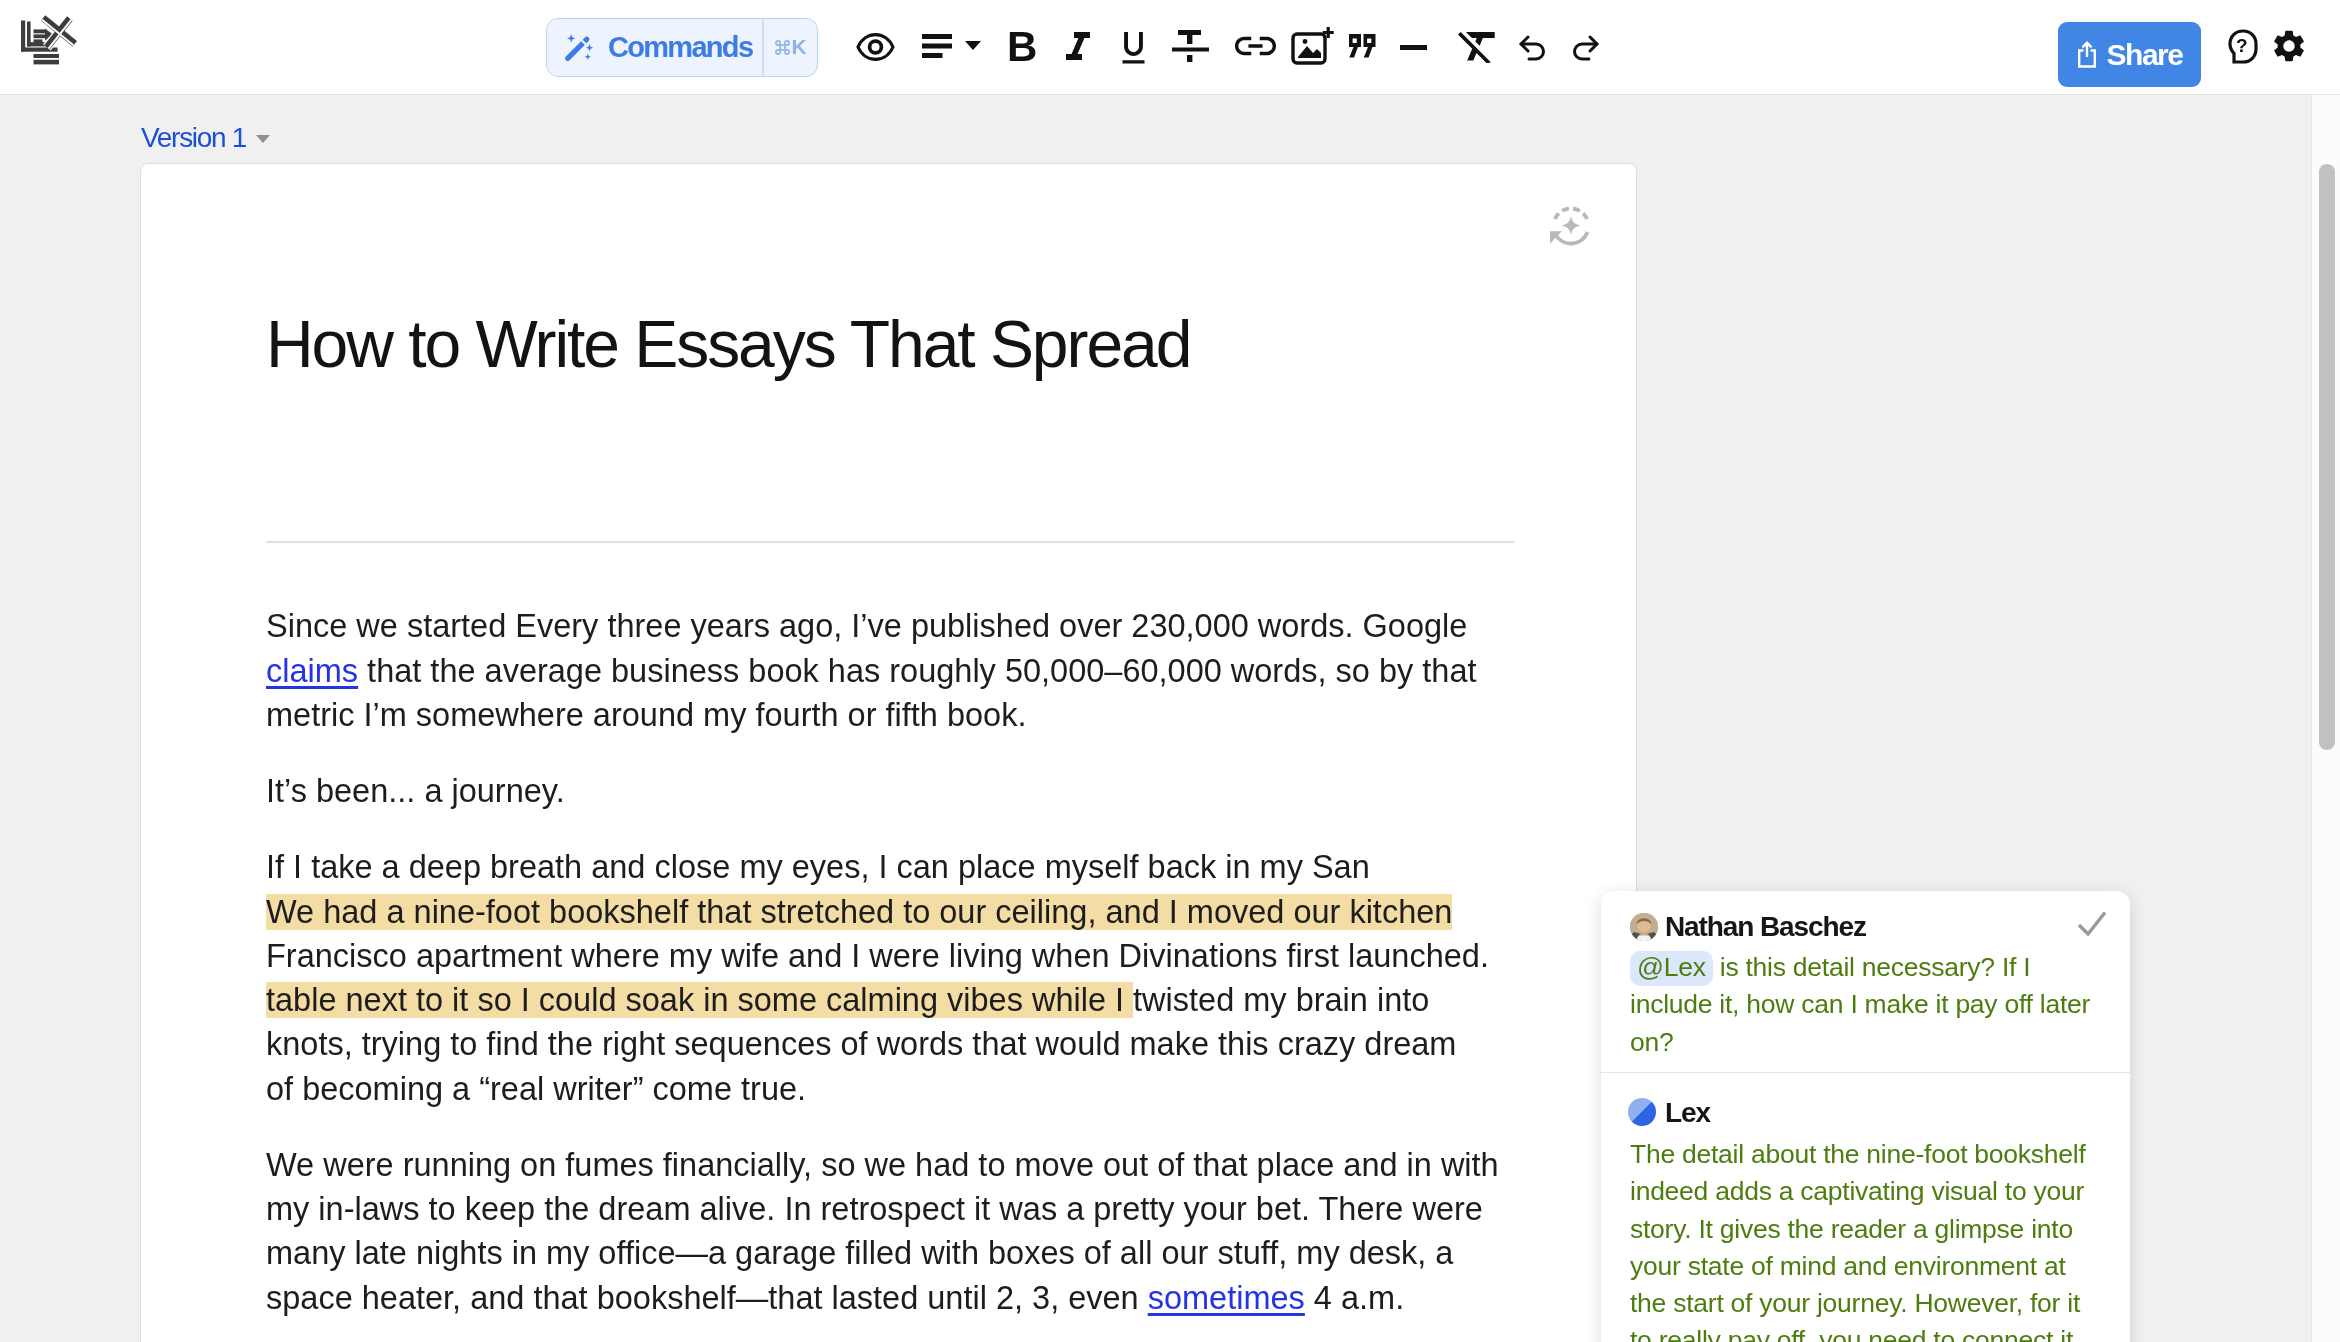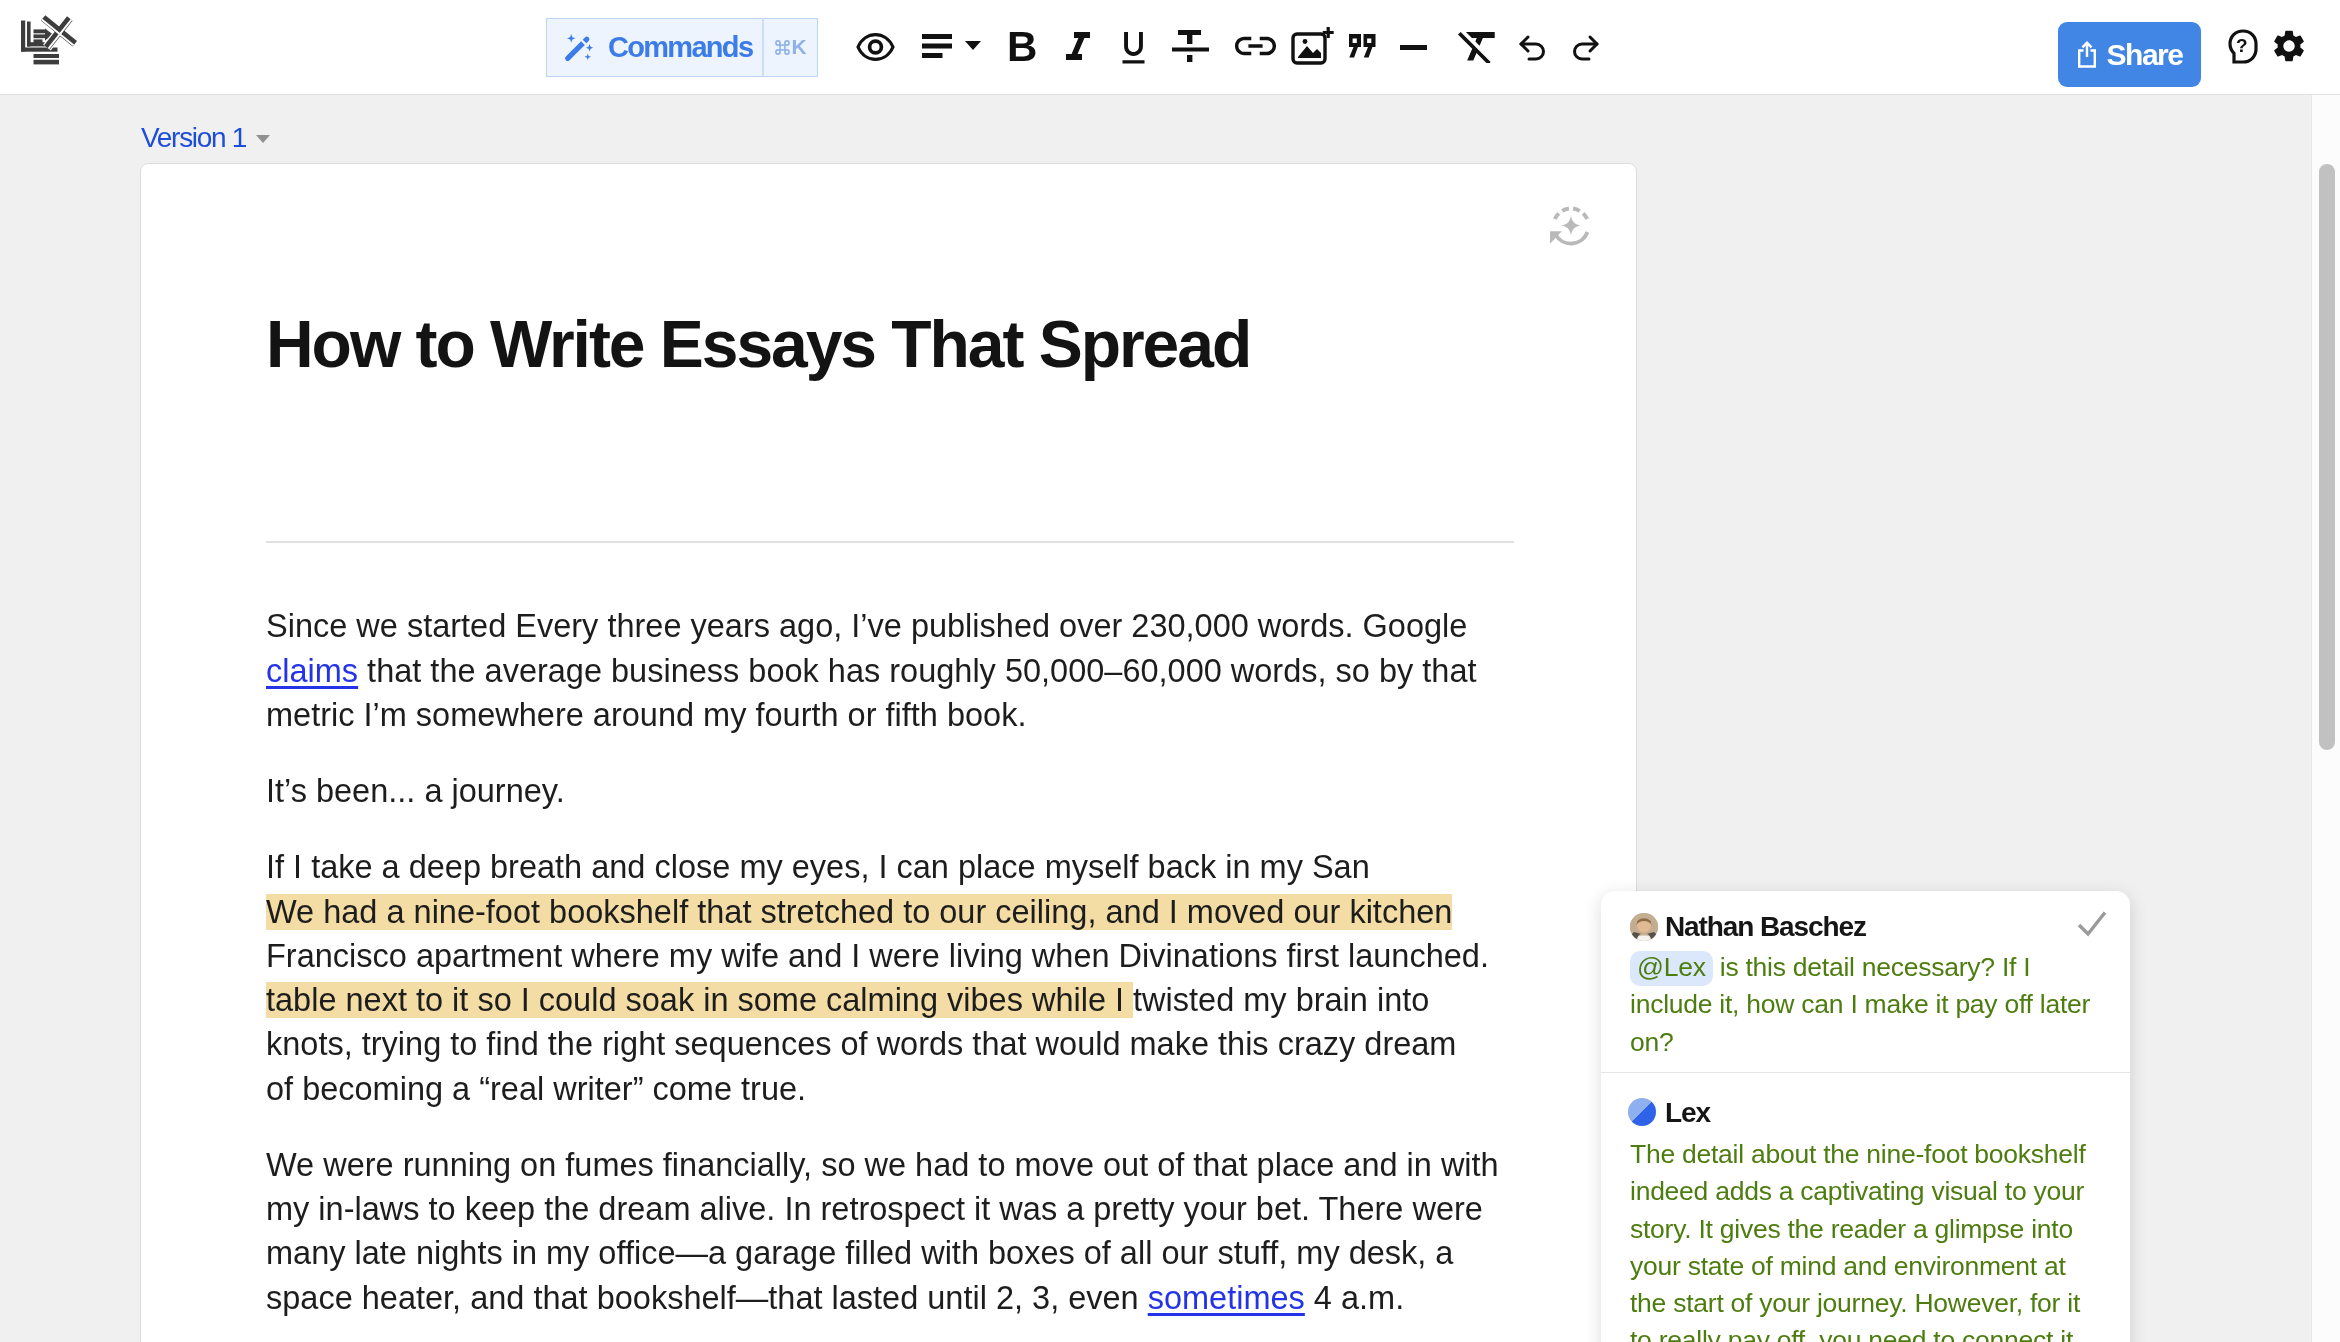--- a/index.html
+++ b/index.html
@@ -5,21 +5,21 @@
   * { margin:0; padding:0; box-sizing:border-box; }
   html,body { width:2340px; height:1342px; overflow:hidden; }
   body { background:#f0f0f0; font-family:"Liberation Sans", sans-serif; }
 
   
   #toolbar { position:absolute; left:0; top:0; width:2340px; height:95px;
     background:#ffffff; border-bottom:1px solid #e2e2e2; z-index:5; }
   .tbicon { position:absolute; }
 
   #cmdbtn { position:absolute; left:546px; top:18px; width:272px; height:59px;
-    background:#eef4fd; border:1.5px solid #bcd4f3; border-radius:0; display:flex; align-items:center; }
+    background:#eef4fd; border:1.5px solid #bcd4f3; border-radius:12px; display:flex; align-items:center; }
   #cmdbtn .wand { margin-left:14px; }
   #cmdbtn .cmdtext { color:#3b7ce8; font-weight:bold; font-size:29px; margin-left:13px; letter-spacing:-1.7px; }
   #cmdbtn .divider { width:1.5px; height:59px; background:#cdddf5; position:absolute; left:215px; top:-1px; }
   #cmdbtn .kbd { position:absolute; left:216px; top:0; width:56px; height:56px; display:flex; align-items:center; justify-content:center; }
 
   #sharebtn { position:absolute; left:2058px; top:22px; width:143px; height:65px;
     background:#4186e5; border-radius:9px; display:flex; align-items:center; justify-content:center; }
   #sharebtn span { color:#fff; font-weight:bold; font-size:30px; margin-left:10px; letter-spacing:-1.5px; }
 
   
@@ -27,21 +27,21 @@
   #version .car { display:inline-block; margin-left:10px; width:0; height:0;
     border-left:7.5px solid transparent; border-right:7.5px solid transparent; border-top:8.5px solid #909090;
     vertical-align:4px; }
 
   
   #doc { position:absolute; left:140px; top:163px; width:1497px; height:1279px;
     background:#ffffff; border:1px solid #dddddd; border-radius:8px; }
   #synci { position:absolute; left:1409px; top:40px; }
 
   #title { position:absolute; left:125px; top:142px; width:1300px;
-    font-size:66px; font-weight:bold; color:#131313; letter-spacing:-2.05px; white-space:nowrap; }
+    font-size:66px; font-weight:normal; color:#131313; letter-spacing:-2.05px; white-space:nowrap; }
   #subtitle { position:absolute; left:125px; top:269.6px; font-size:32.5px; color:#1d1d1d; letter-spacing:0.1px; }
   #hrule { position:absolute; left:125px; top:376.5px; width:1248px; height:2px; background:#e0e0e0; }
 
   #bodytext { position:absolute; left:125px; top:440.3px; width:1330px;
     font-size:32.5px; line-height:44.25px; color:#1d1d1d; letter-spacing:0; }
   #bodytext .para { margin-bottom:32px; }
   #bodytext .ln { white-space:pre; }
   a.blu { color:#2433e8; text-decoration:underline; text-underline-offset:4px;margin-top:30px; }
   mark { background:#f3dda4; color:inherit; padding:0; }
 

